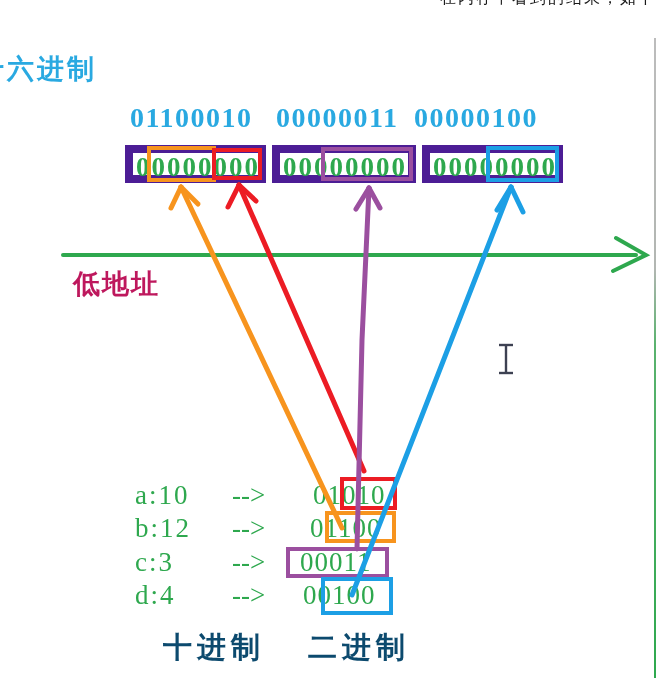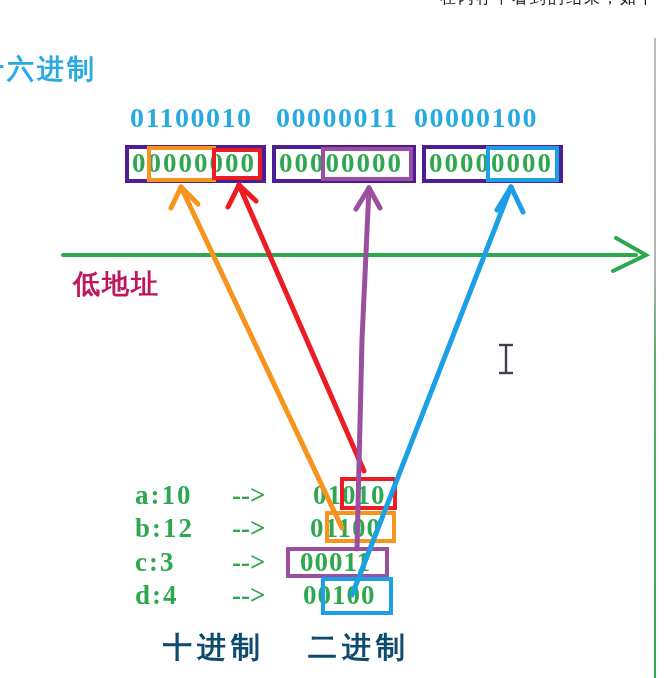--- a/index.html
+++ b/index.html
@@ -13,36 +13,36 @@
   .vline{position:absolute;left:654px;top:38px;width:2px;height:640px;
          background:linear-gradient(to bottom,#bcbcbc 0%,#b2b6b2 36%,#5ab26e 48%,#2ea84e 100%);}
   
   .hex-label{position:absolute;left:-23px;top:51px;font-size:27px;font-weight:bold;color:#29a9e1;
          font-family:"DejaVu Sans",sans-serif;letter-spacing:3px;white-space:nowrap;}
   .hex-val{position:absolute;top:51px;font-size:28px;font-weight:bold;color:#29a9e1;letter-spacing:2px;}
   .hex0{left:138px}.hex1{left:301px}.hex2{left:445px}
   .bin{position:absolute;top:102px;font-size:28px;font-weight:bold;color:#29a9e1;letter-spacing:1.5px;text-align:right;}
   .bin0{left:130px}.bin1{left:276px}.bin2{left:414px}
   
-  .byte{position:absolute;top:145px;height:38px;border:4px solid #4c1d95;box-sizing:border-box;
+  .byte{position:absolute;top:145px;height:38px;border:8px solid #4c1d95;box-sizing:border-box;
         font-size:27px;font-weight:bold;color:#2ea84e;letter-spacing:2px;line-height:29px;
         padding-left:3px;white-space:nowrap;}
   .byte0{left:125px;width:141px}.byte1{left:272px;width:144px}.byte2{left:422px;width:141px}
   
   .hl{position:absolute;box-sizing:border-box;border:4px solid;background:transparent;}
   .hl-b-top{left:147px;top:146px;width:69px;height:36px;border-color:#f7941e;}
   .hl-a-top{left:212px;top:148px;width:50px;height:32px;border-color:#ec1c24;}
   .hl-c-top{left:321px;top:147px;width:92px;height:34px;border-color:#9b4f9f;}
   .hl-d-top{left:486px;top:146px;width:73px;height:36px;border-color:#1c9fe5;}
   
   .addr{position:absolute;font-size:27px;font-weight:bold;color:#be185d;
         font-family:"DejaVu Sans",sans-serif;letter-spacing:2px;}
   .addr-low{left:73px;top:266px}.addr-high{left:566px;top:264px}
   
-  .row{position:absolute;left:0;width:450px;height:34px;font-size:27px;font-weight:bold;color:#2ea84e;}
+  .row{position:absolute;left:0;width:450px;height:34px;font-size:27px;font-weight:normal;color:#2ea84e;}
   .row .lbl{position:absolute;left:135px;letter-spacing:2px;}
   .row .arw{position:absolute;left:232px;letter-spacing:0;}
   .row .val{position:absolute;letter-spacing:1px;}
   .row-a{top:480px}.row-b{top:513px}.row-c{top:547px}.row-d{top:580px}
   .val-a{left:313px}.val-b{left:310px}.val-c{left:300px}.val-d{left:303px}
   .hl-a-bot{left:340px;top:477px;width:57px;height:33px;border-color:#ec1c24;}
   .hl-b-bot{left:325px;top:511px;width:71px;height:32px;border-color:#f7941e;}
   .hl-c-bot{left:286px;top:547px;width:103px;height:31px;border-color:#9b4f9f;}
   .hl-d-bot{left:321px;top:577px;width:72px;height:38px;border-color:#1c9fe5;}
   

